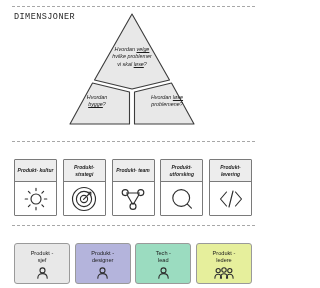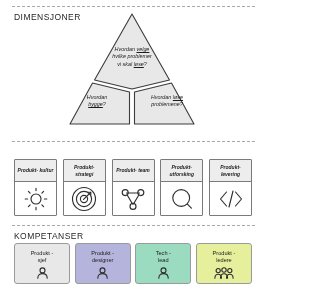--- a/index.html
+++ b/index.html
@@ -36,21 +36,21 @@
   
   .section-title {
     position: absolute;
     left: 14px;
     font-size: 8.5px;
     letter-spacing: 0.45px;
     font-weight: 400;
     color: #262626;
     white-space: nowrap;
   }
-  #title-dimensjoner { top: 12px; }
+  #title-dimensjoner { top: 12px; font-family: Liberation Mono, monospace; }
   #title-konsepter   { top: 147px; }
   #title-kompetanser { top: 231px; }
 
   
   .triangle-wrap {
     position: absolute;
     left: 62px;
     top: 10px;
     width: 140px;
     height: 118px;
@@ -258,21 +258,20 @@
         <svg width="30" height="26" viewBox="0 0 30 26">
           <path class="ic" d="M10.5 6 L4.5 13 L10.5 20"></path>
           <path class="ic" d="M19.5 6 L25.5 13 L19.5 20"></path>
           <path class="ic" d="M17 5 L13 21"></path>
         </svg>
       </div>
     </div>
 
   </div>
 
-  <div class="section-title" id="title-kompetanser">KOMPETANSER</div>
 
   <div class="kompetanse-row">
 
     <div class="kompetanse-card" style="background: rgb(232, 232, 232);">
       <div class="kompetanse-label">Produkt -
 sjef</div>
       <div class="kompetanse-icon">
         <svg width="13" height="12" viewBox="0 0 13 12">
           <circle class="pic" cx="6.5" cy="3.4" r="2.5"></circle>
           <path class="pic" d="M1.8 11.2 C1.8 7.8 4 6.6 6.5 6.6 C9 6.6 11.2 7.8 11.2 11.2"></path>

